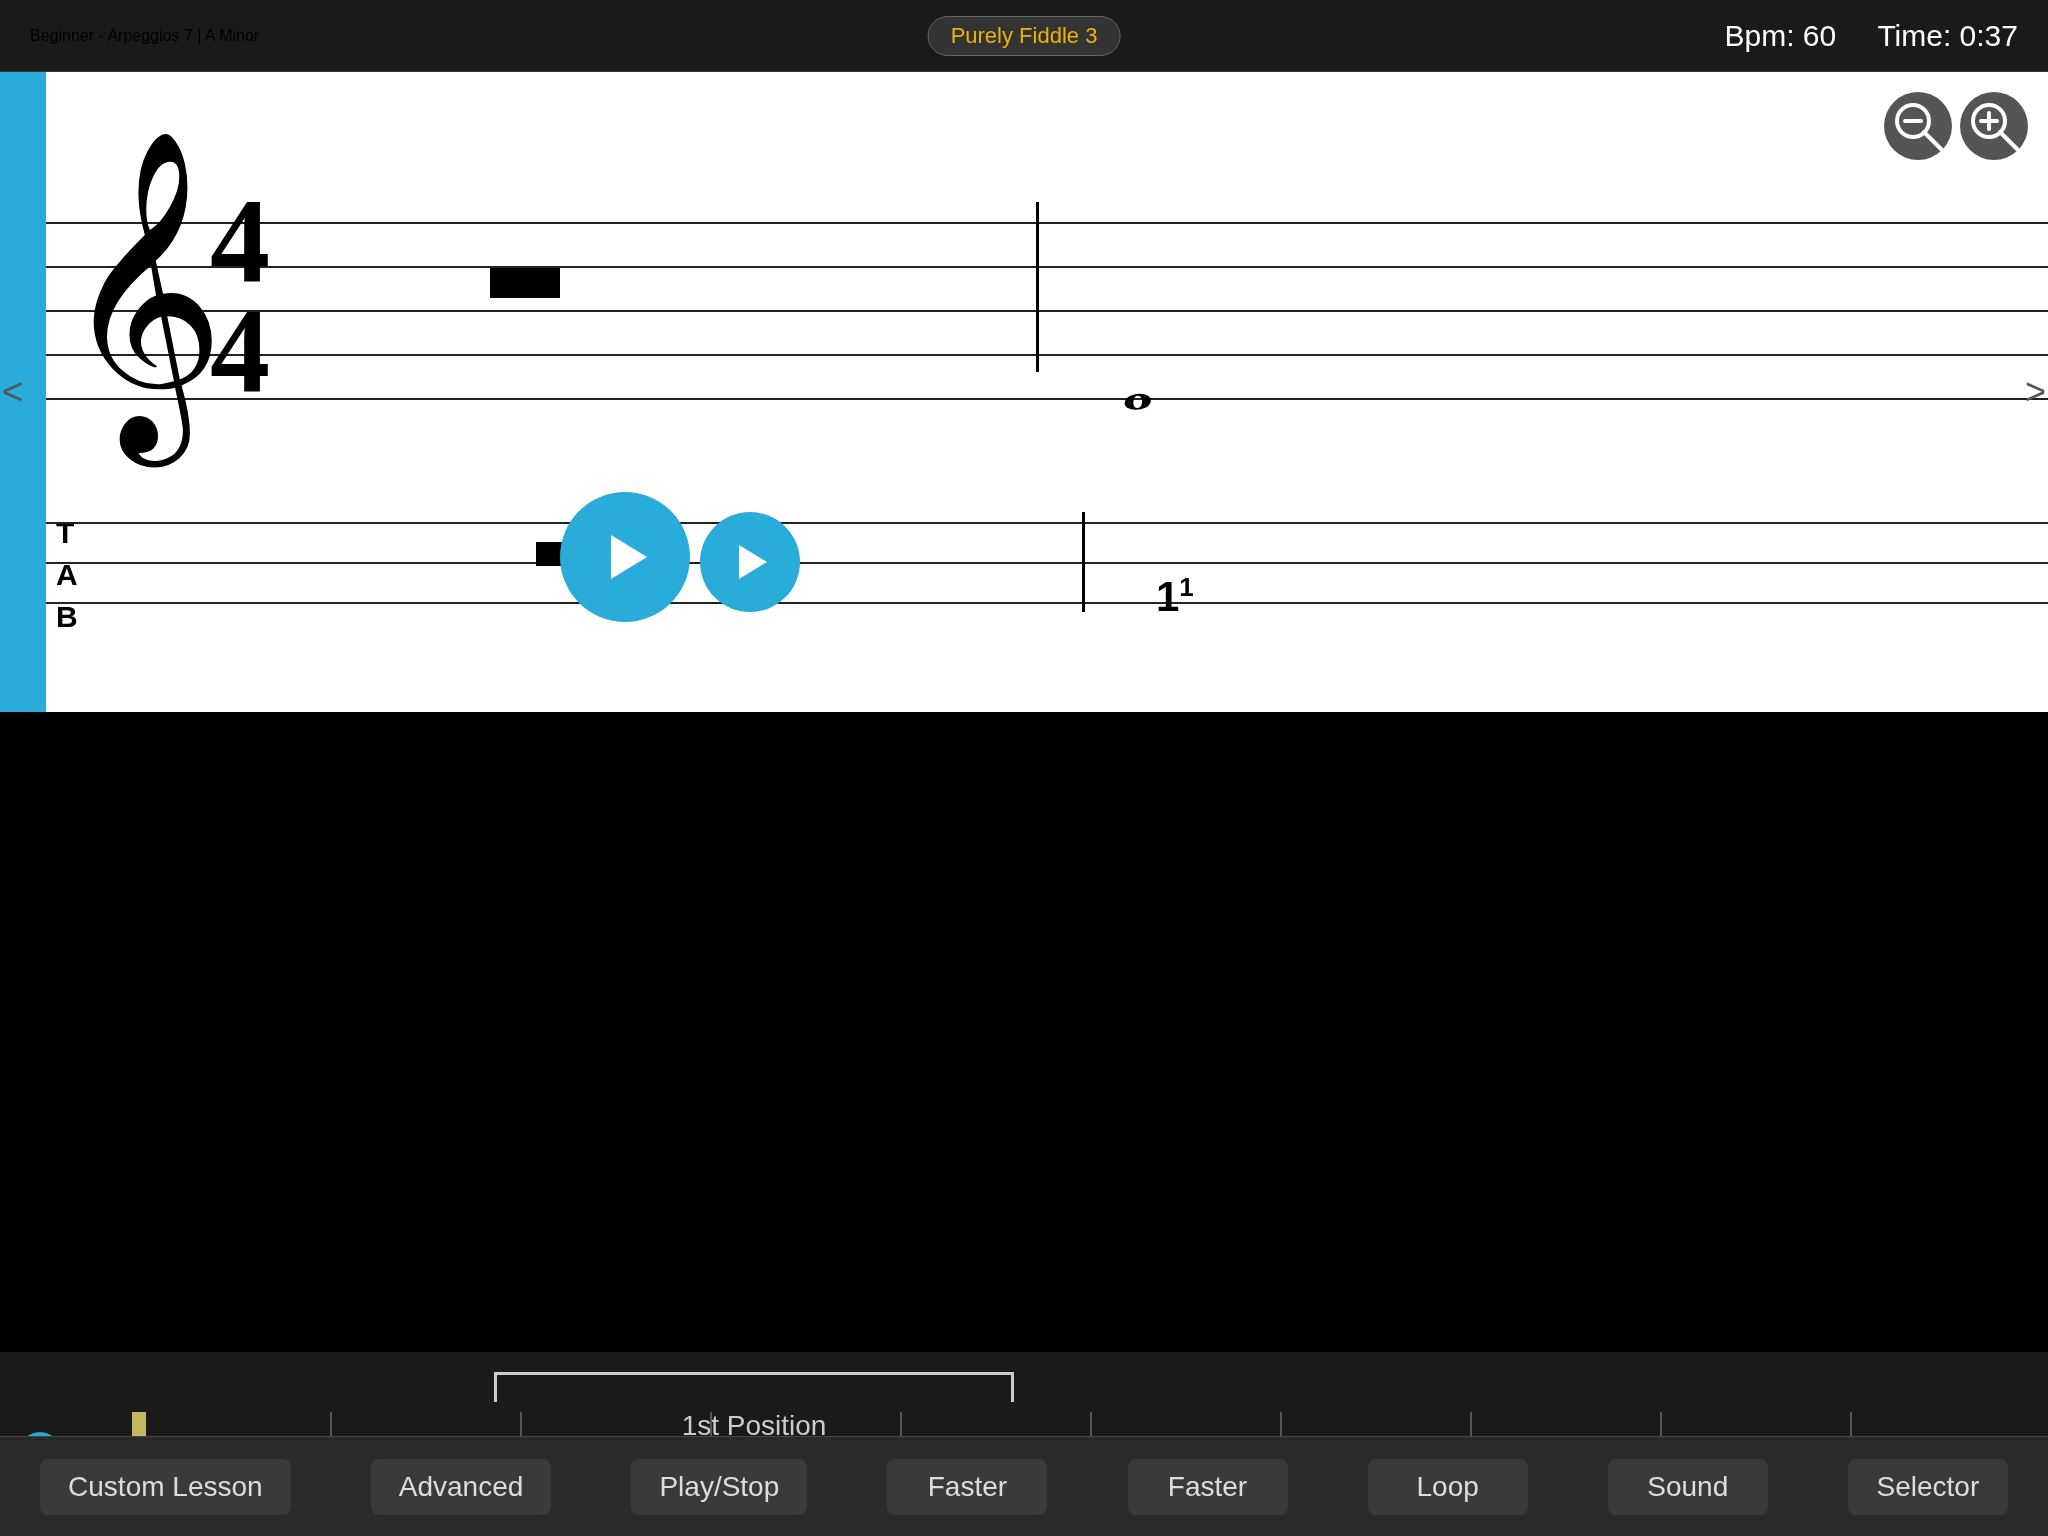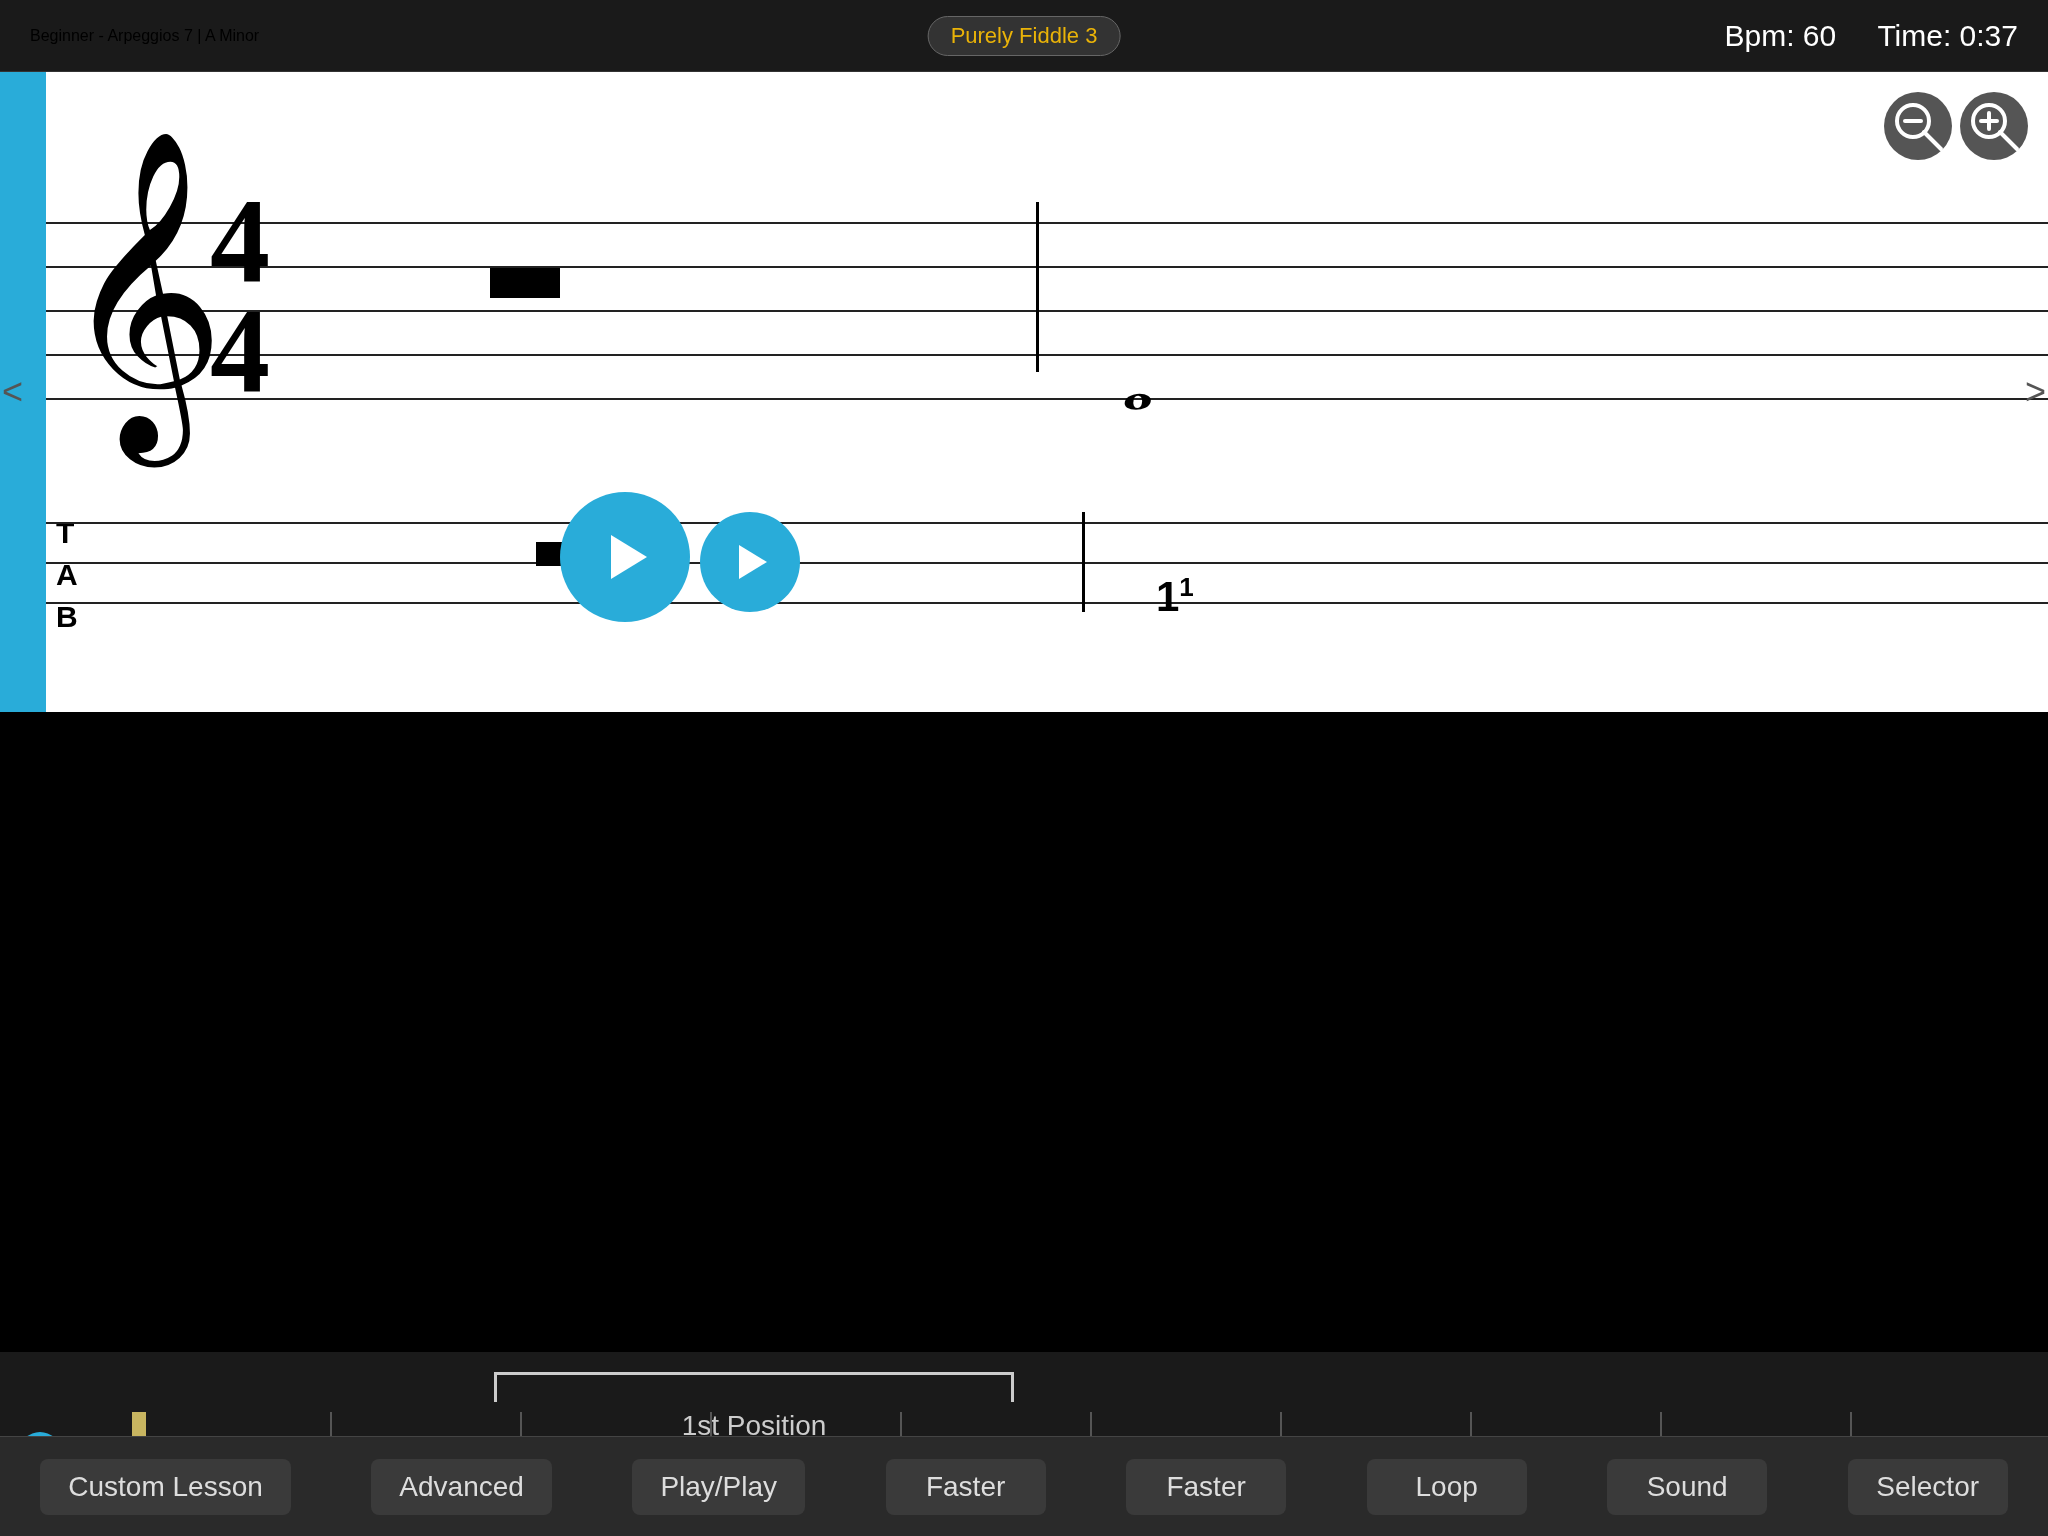--- a/index.html
+++ b/index.html
@@ -501,19 +501,19 @@
         <circle cx="40" cy="40" r="34" stroke="#888" stroke-width="5" fill="none"></circle>
         <path d="M 52 40 L 38 28 L 38 36 Q 20 36 20 52 Q 20 58 28 60 Q 20 56 22 48 Q 24 38 38 38 L 38 46 Z" fill="#888"></path>
       </svg>
     </div>
   </div>
 </div>
 
 <div id="bottom-toolbar">
   <button class="toolbar-btn">Custom Lesson</button>
   <button class="toolbar-btn">Advanced</button>
-  <button class="toolbar-btn">Play/Play</button>
+  <button class="toolbar-btn">Play/Stop</button>
   <button class="toolbar-btn">Faster</button>
   <button class="toolbar-btn">Faster</button>
   <button class="toolbar-btn">Loop</button>
   <button class="toolbar-btn">Sound</button>
   <button class="toolbar-btn">Selector</button>
 </div>
 
 </body></html>

